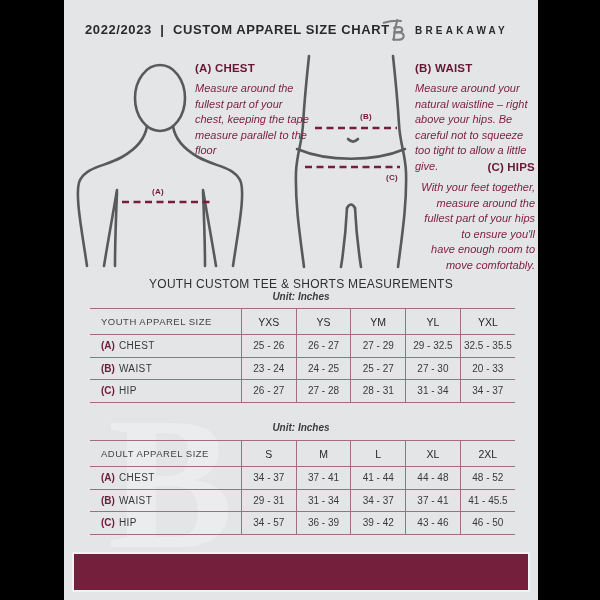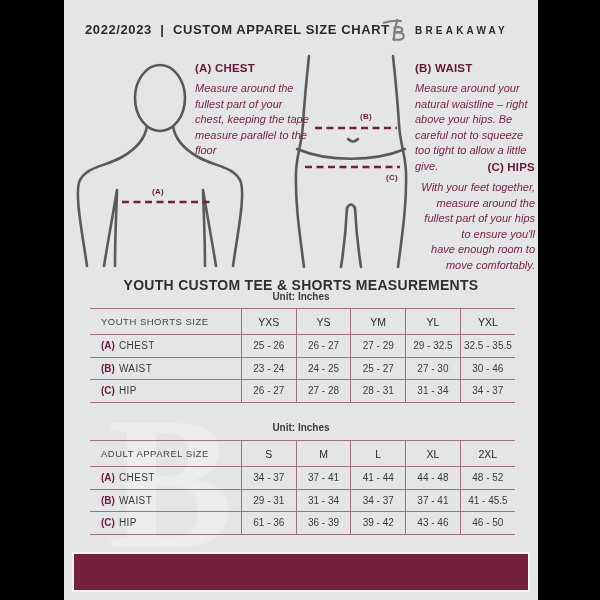--- a/index.html
+++ b/index.html
@@ -34,25 +34,25 @@
   .instr h3{
     margin:0 0 7px 0;font-size:11.5px;font-weight:bold;color:#671733;letter-spacing:.2px;
   }
   .instr p{
     margin:0;font-size:11px;font-style:italic;color:#7d2342;line-height:1.42;
     white-space:pre-line;
   }
   
   .section-title{
     position:absolute;left:0;width:100%;text-align:center;
-    font-size:14px;font-weight:bold;color:#2f2f31;letter-spacing:.3px;
+    font-size:12px;font-weight:normal;color:#2f2f31;letter-spacing:.3px;
   }
   .section-unit{
     position:absolute;left:0;width:100%;text-align:center;
-    font-size:10px;font-weight:bold;color:#3c3c3e;
+    font-size:10px;font-style:italic;font-weight:bold;color:#3c3c3e;
   }
   
   table.size-table{
     position:absolute;left:26px;border-collapse:collapse;table-layout:fixed;
     width:425px;z-index:2;
   }
   table.size-table td{
     border-bottom:1.5px solid #a26e7d;padding:0;vertical-align:middle;
     font-size:10px;color:#3a3a3c;text-align:center;
   }
@@ -133,21 +133,21 @@
   </div>
 
   <div class="watermark">B</div>
 
   <div class="section-title" style="top:277px;">YOUTH CUSTOM TEE &amp; SHORTS MEASUREMENTS</div>
   <div class="section-unit" style="top:291px;">Unit: Inches</div>
 
   <table class="size-table" style="top:308px;">
     <tbody>
         <tr class="hdr">
-      <td class="label-col apparel-head">YOUTH SHORTS SIZE</td>
+      <td class="label-col apparel-head">YOUTH APPAREL SIZE</td>
       <td class="size-head">YXS</td>
       <td class="size-head">YS</td>
       <td class="size-head">YM</td>
       <td class="size-head">YL</td>
       <td class="size-head">YXL</td>
     </tr>
     <tr class="row">
       <td class="label-col">
         <span class="row-code">(A)</span><span class="row-label">CHEST</span>
       </td>
@@ -158,21 +158,21 @@
       <td>32.5 - 35.5</td>
     </tr>
     <tr class="row">
       <td class="label-col">
         <span class="row-code">(B)</span><span class="row-label">WAIST</span>
       </td>
       <td>23 - 24</td>
       <td>24 - 25</td>
       <td>25 - 27</td>
       <td>27 - 30</td>
-      <td>30 - 46</td>
+      <td>20 - 33</td>
     </tr>
     <tr class="row">
       <td class="label-col">
         <span class="row-code">(C)</span><span class="row-label">HIP</span>
       </td>
       <td>26 - 27</td>
       <td>27 - 28</td>
       <td>28 - 31</td>
       <td>31 - 34</td>
       <td>34 - 37</td>
@@ -209,21 +209,21 @@
       <td>29 - 31</td>
       <td>31 - 34</td>
       <td>34 - 37</td>
       <td>37 - 41</td>
       <td>41 - 45.5</td>
     </tr>
     <tr class="row">
       <td class="label-col">
         <span class="row-code">(C)</span><span class="row-label">HIP</span>
       </td>
-      <td>61 - 36</td>
+      <td>34 - 57</td>
       <td>36 - 39</td>
       <td>39 - 42</td>
       <td>43 - 46</td>
       <td>46 - 50</td>
     </tr>
   </tbody>
     </table>
 
   <div class="footer-bar"></div>
 

